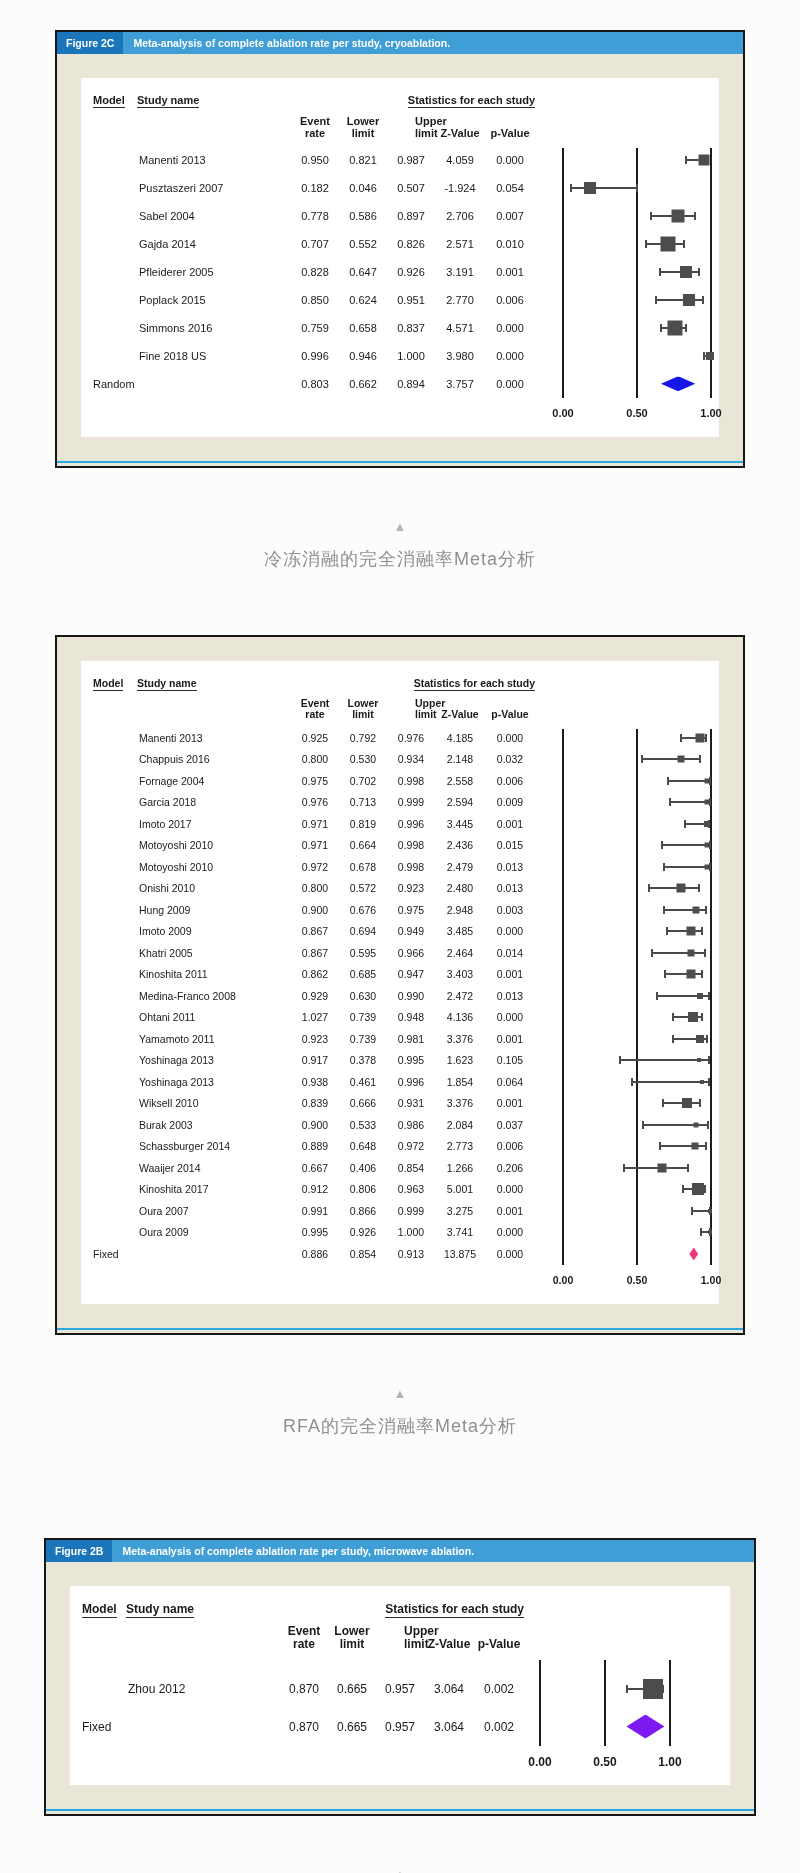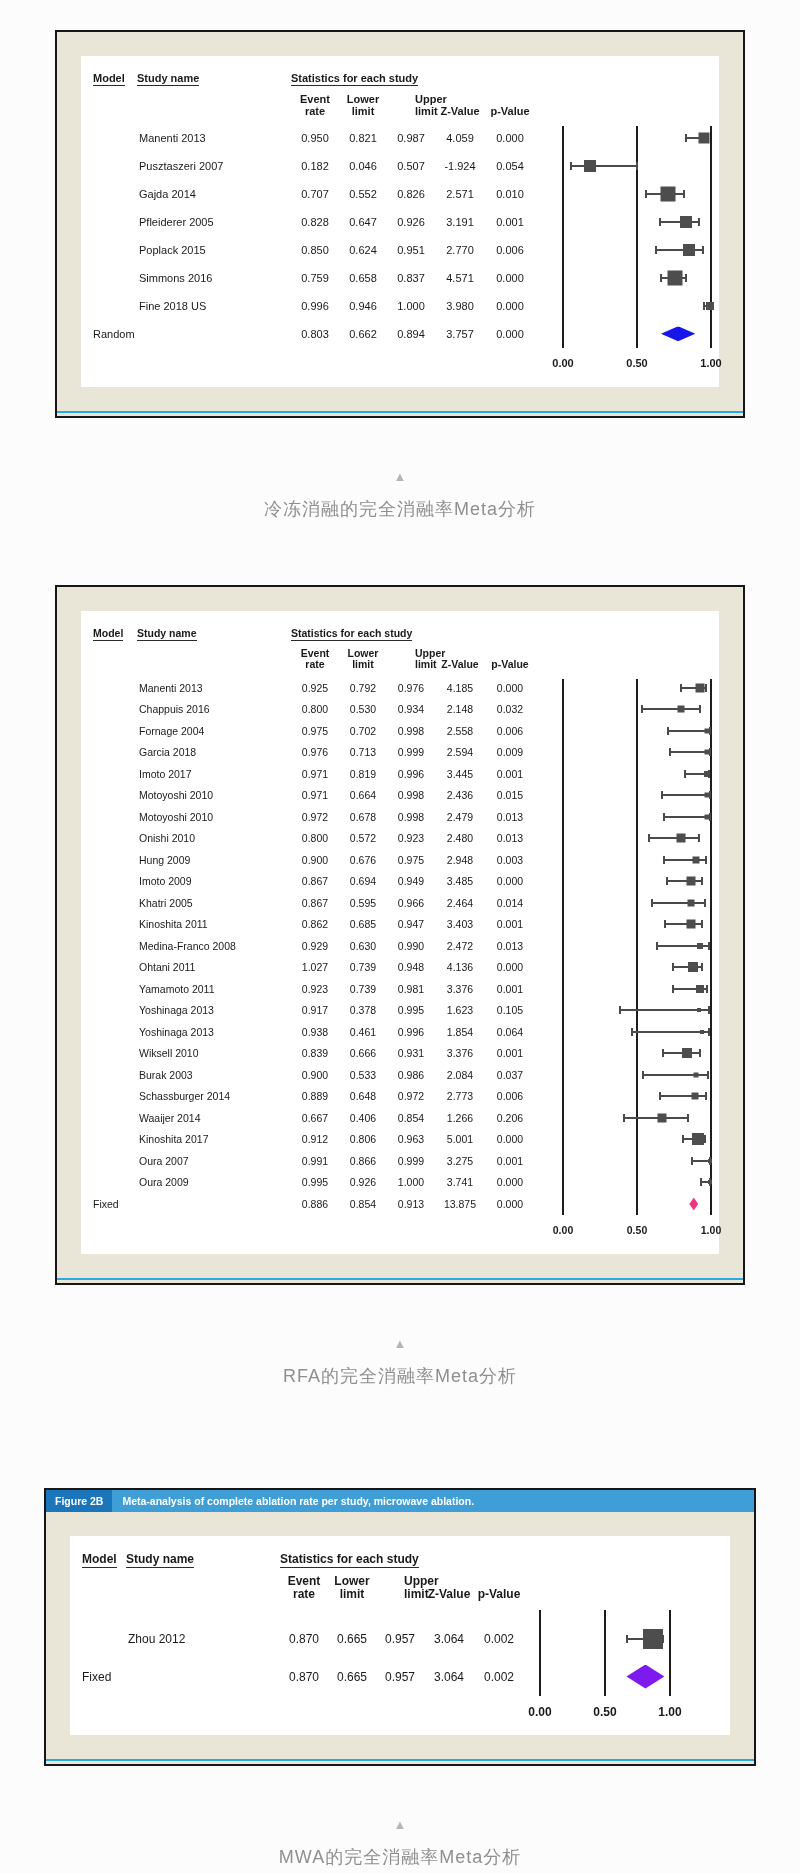--- a/index.html
+++ b/index.html
@@ -22,21 +22,21 @@
 
   .fig-body{padding:24px;}
   .panel{background:#ffffff; padding:16px 6px 12px 12px;}
 
   .thead-r1, .thead-r2, .trow{
     display:grid;
     grid-template-columns:44px 154px 48px 48px 48px 50px 50px var(--gap) var(--plot-width);
   }
   .thead-r1{font-size:var(--fs); margin-bottom:7px;}
   .ul{font-weight:bold; border-bottom:1.6px solid #2b2b2b; padding-bottom:1px; display:inline-block;}
-  .h-stats{grid-column:3/8; text-align:left;}
+  .h-stats{grid-column:3/8; text-align:right;}
   .thead-r2{font-size:var(--fs); margin-bottom:6px;}
   .thead-r2 .colhead{
     text-align:center; font-weight:bold; white-space:pre-line; line-height:1.12; align-self:end;
   }
   .c3{grid-column:3;} .c4{grid-column:4;} .c5{grid-column:5;margin-left:28px;} .c6{grid-column:6;} .c7{grid-column:7;}
 
   .rows-wrap{position:relative;}
   .fig-b .rows{padding-top:12px;}
   .vlines{position:absolute; left:var(--plot-left); width:var(--plot-width); top:2px; bottom:0;}
   .vline{position:absolute; top:0; bottom:0; width:2px; background:#1c1c1c; transform:translateX(-50%);}
@@ -64,20 +64,24 @@
   .caption-block{text-align:center; margin-top:52px; margin-bottom:64px;}
   .caption-block.gap-lg{margin-bottom:100px;}
   .caption-block.last{margin-bottom:20px;}
   .caption-triangle{color:#b5b5b5; font-size:13px; line-height:1; margin-bottom:14px;}
   .caption-text{color:#8f8f8f; font-size:18px; letter-spacing:1px;}
 </style>
 </head>
 <body>
 
 <div class="figure-box fig-c">
+  <div class="fig-header">
+    <span class="fig-tag">Figure 2C</span>
+    <span class="fig-title">Meta-analysis of complete ablation rate per study, cryoablation.</span>
+  </div>
   <div class="fig-body">
     <div class="panel">
       <div class="thead-r1">
         <span><span class="ul">Model</span></span>
         <span><span class="ul">Study name</span></span>
         <span class="h-stats"><span class="ul">Statistics for each study</span></span>
       </div>
       <div class="thead-r2">
         <span class="colhead c3">Event
 rate</span>
@@ -114,20 +118,34 @@
               <span class="c-study">Pusztaszeri 2007</span>
               <span class="c-num">0.182</span>
               <span class="c-num">0.046</span>
               <span class="c-num">0.507</span>
               <span class="c-num">-1.924</span>
               <span class="c-num">0.054</span>
               <span></span>
               <span class="c-plot">
                 <i class="ci" style="left: 4.6%; width: 46.1%;"></i>
                 <i class="sq" style="left: 18.2%; width: 12px; height: 12px; background: rgb(77, 77, 77);"></i>
+              </span>
+            </div>
+            <div class="trow">
+              <span class="c-model"></span>
+              <span class="c-study">Sabel 2004</span>
+              <span class="c-num">0.778</span>
+              <span class="c-num">0.586</span>
+              <span class="c-num">0.897</span>
+              <span class="c-num">2.706</span>
+              <span class="c-num">0.007</span>
+              <span></span>
+              <span class="c-plot">
+                <i class="ci" style="left: 58.6%; width: 31.1%;"></i>
+                <i class="sq" style="left: 77.8%; width: 13px; height: 13px; background: rgb(77, 77, 77);"></i>
               </span>
             </div>
             <div class="trow">
               <span class="c-model"></span>
               <span class="c-study">Gajda 2014</span>
               <span class="c-num">0.707</span>
               <span class="c-num">0.552</span>
               <span class="c-num">0.826</span>
               <span class="c-num">2.571</span>
               <span class="c-num">0.010</span>

